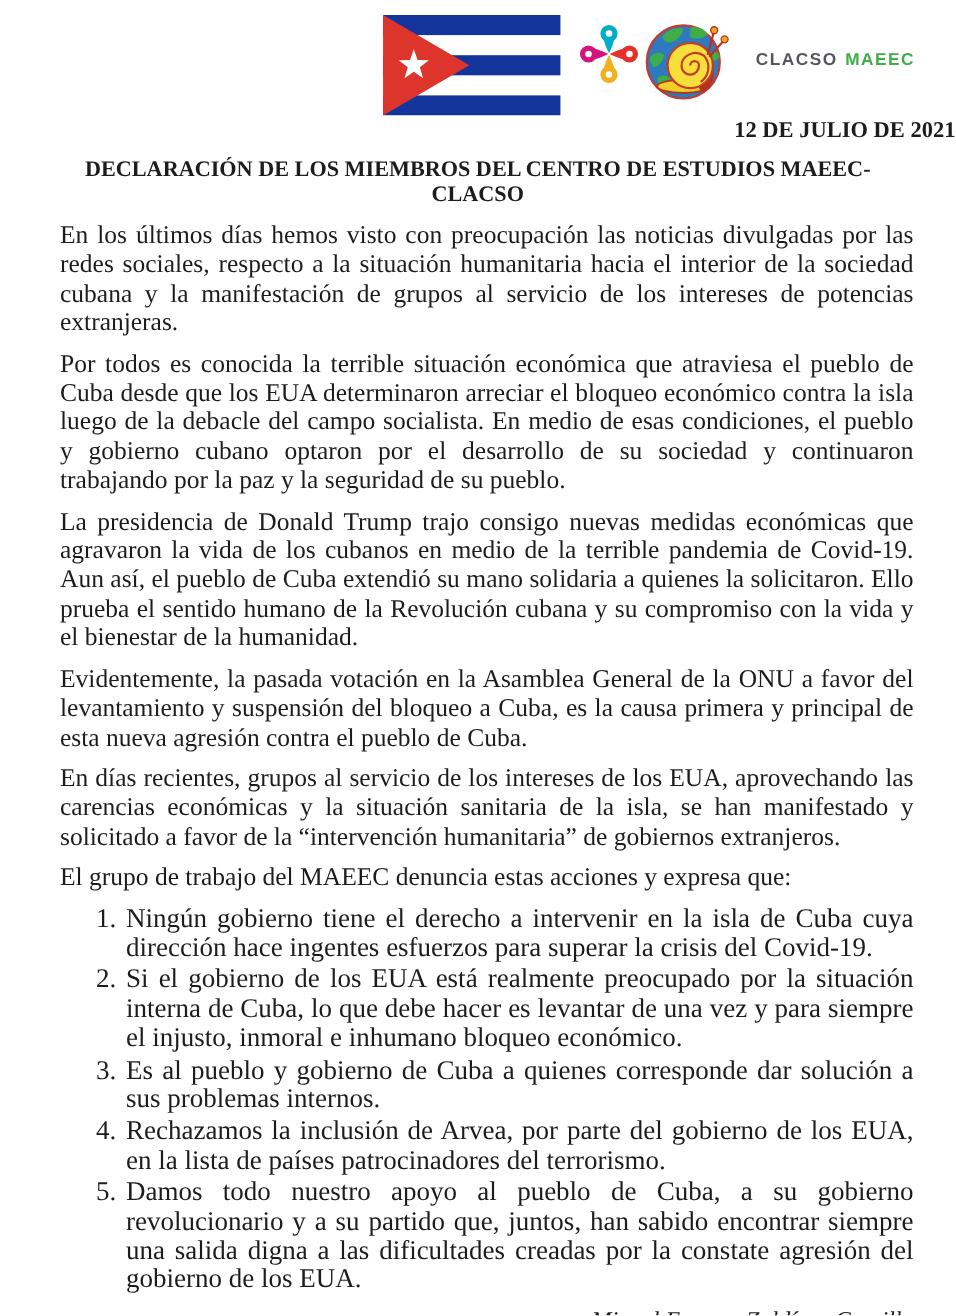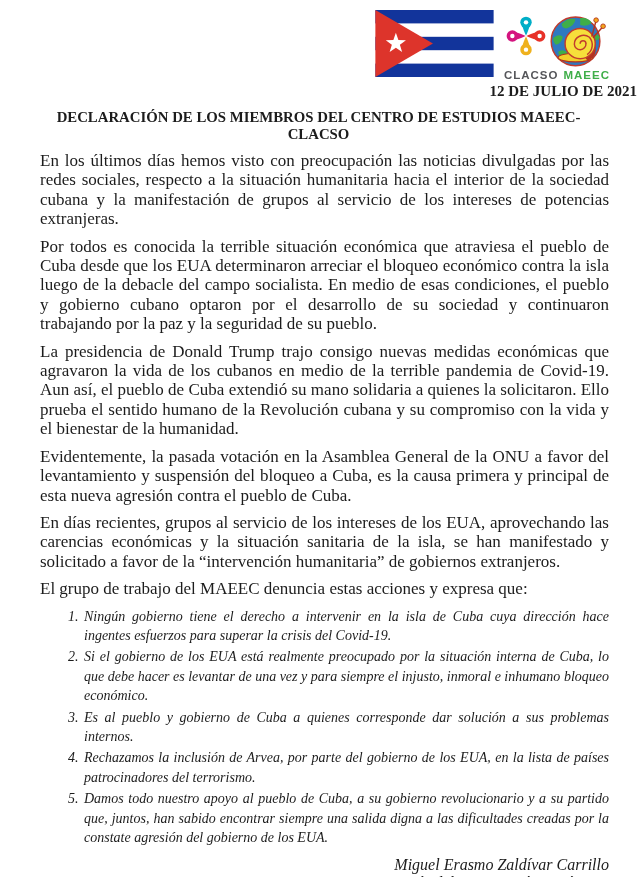--- a/index.html
+++ b/index.html
@@ -14,21 +14,21 @@
   }
   
   .header{
     display:flex;
     justify-content:flex-end;
     align-items:flex-start;
     gap:10px;
     padding:10px 27px 0 0;
   }
   .flag-wrap{flex:0 0 auto;line-height:0;}
-  .logo-group{display:flex;flex-direction:column;flex:0 0 auto;}
+  .logo-group{display:flex;flex-direction:row;align-items:center;flex:0 0 auto;gap:16px;}
   .logo-icons{display:flex;align-items:flex-start;gap:2px;line-height:0;}
   .logo-text{
     font-family:"Liberation Sans","DejaVu Sans",sans-serif;
     font-weight:bold;font-size:11.5px;letter-spacing:1px;
     margin-top:1px;white-space:nowrap;
   }
   .clacso-word{color:#55565A;}
   .maeec-word{color:#3FAE49;margin-left:5px;}
   .date-line{
     text-align:right;
@@ -48,26 +48,25 @@
     font-size:17px;
     line-height:19.4px;
     text-align:justify;
     margin:8px 0;
   }
   ol.points{
     margin:8px 0 8px 0;
     padding-left:42px;
   }
   ol.points li{
-    font-size:14px;
+    font-size:18px;
     line-height:19.4px;
     text-align:justify;
     margin-bottom:2px;
     padding-left:2px;
-    font-style:italic;
   }
   .signatures{
     margin-top:9px;
     text-align:right;
   }
   .sig-name{
     font-style:italic;
     font-size:16px;
     line-height:18px;
   }

